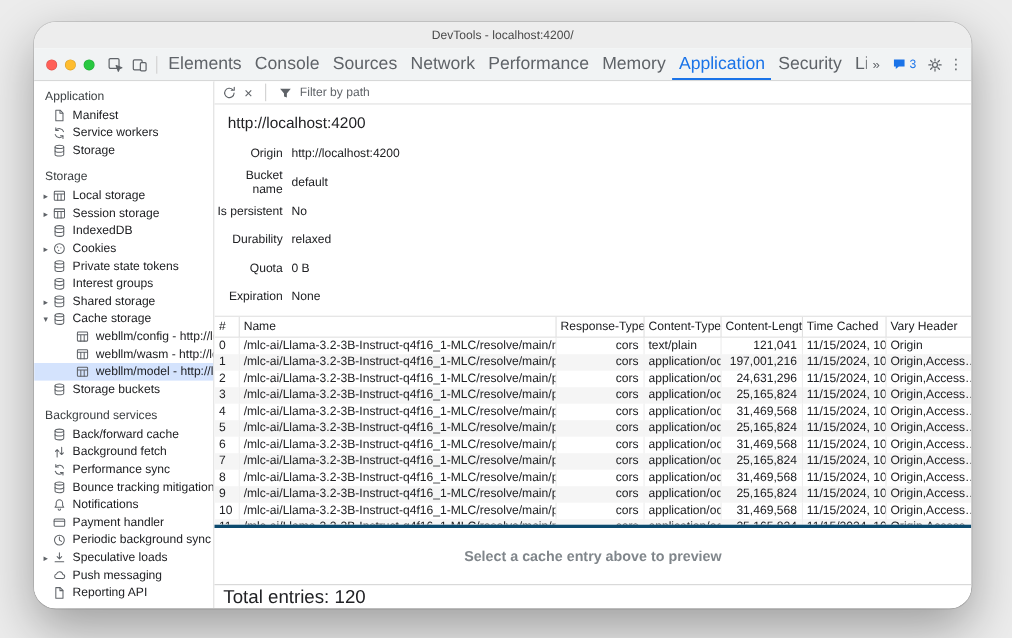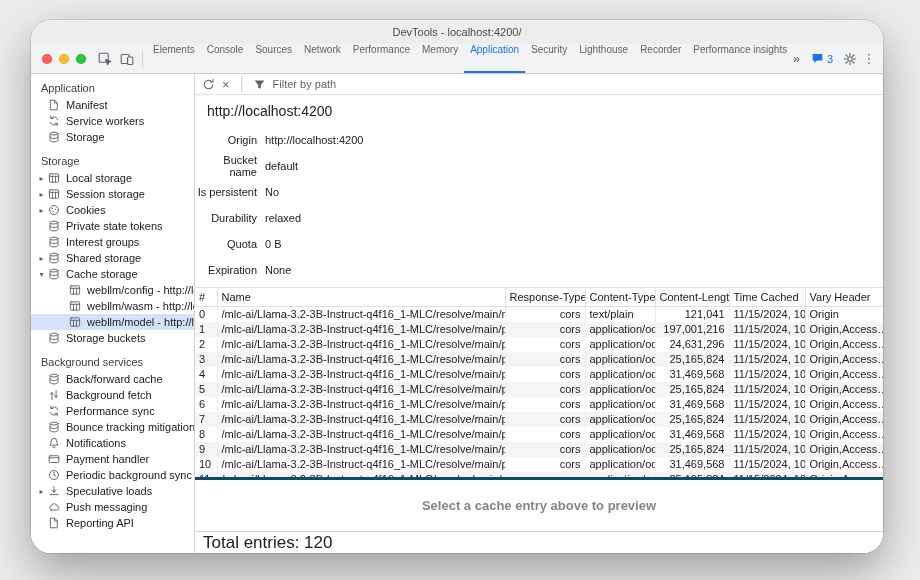--- a/index.html
+++ b/index.html
@@ -17,21 +17,21 @@
   
   .tabbar { height:30px; background:#f1f3f4; border-bottom:1px solid #ccc;
     display:flex; align-items:stretch; }
   .lights { display:flex; align-items:center; gap:7px; padding:0 8px 0 11px; }
   .dot { width:10px; height:10px; border-radius:50%; box-shadow:inset 0 0 0 .5px rgba(0,0,0,.18); }
   .dot.red{background:#ff5f57} .dot.yellow{background:#febc2e} .dot.green{background:#28c840}
   .tb-icon { width:22px; display:flex; align-items:center; justify-content:center; color:#5f6368; flex:none; }
   .tb-icon svg { width:14px; height:14px; }
   .vsep { width:1px; height:16px; background:#d0d0d0; margin:auto 4px; flex:none; }
   .tabs { display:flex; align-items:stretch; overflow:hidden; flex:0 1 auto; }
-  .tab { display:flex; gap:4px; padding:0 6px; font-size:10px; color:#5f6368;
+  .tab { display:flex; align-items:center; gap:4px; padding:0 6px; font-size:16px; color:#5f6368;
     white-space:nowrap; cursor:default; flex:none; }
   .tab.active { color:#1a73e8; font-weight:500; box-shadow:inset 0 -2px 0 #1a73e8; }
   .more-tabs { display:flex; align-items:center; padding:0 5px; color:#5f6368; font-size:12px; }
   .issues { display:flex; align-items:center; gap:3px; padding:0 6px; color:#1a73e8; font-size:11px; font-weight:500; }
   .issues svg { width:13px; height:13px; }
   .tab-spacer { margin-left:auto; }
   .kebab { font-size:13px; padding-right:6px; }
 
   
   .dt-body { height:479px; display:flex; background:#fff; }
@@ -213,20 +213,31 @@
           </div>
           <div class="sb-item">
             <span class="arrow">▸</span>
             <span class="icn">
               <svg viewBox="0 0 14 14" fill="none" stroke="currentColor" stroke-width="1.1" stroke-linecap="round" stroke-linejoin="round">
                 <rect x="1.6" y="2.2" width="10.8" height="9.6" rx="1"></rect>
                 <path d="M1.6 5h10.8M5.2 5v6.8M8.8 5v6.8"></path>
               </svg>
             </span>
             <span class="sb-label">Session storage</span>
+          </div>
+          <div class="sb-item">
+            <span class="arrow"></span>
+            <span class="icn">
+              <svg viewBox="0 0 14 14" fill="none" stroke="currentColor" stroke-width="1.1" stroke-linecap="round" stroke-linejoin="round">
+                <ellipse cx="7" cy="3" rx="4.6" ry="1.7"></ellipse>
+                <path d="M2.4 3v8c0 .9 2.1 1.7 4.6 1.7s4.6-.8 4.6-1.7V3"></path>
+                <path d="M2.4 7c0 .9 2.1 1.7 4.6 1.7S11.6 7.9 11.6 7"></path>
+              </svg>
+            </span>
+            <span class="sb-label">IndexedDB</span>
           </div>
           <div class="sb-item">
             <span class="arrow">▸</span>
             <span class="icn">
               <svg viewBox="0 0 14 14" fill="none" stroke="currentColor" stroke-width="1.1" stroke-linecap="round" stroke-linejoin="round">
                 <circle cx="7" cy="7" r="5.2"></circle>
                 <circle cx="5" cy="5.4" r=".8" fill="currentColor" stroke="none"></circle>
                 <circle cx="8.6" cy="6.2" r=".7" fill="currentColor" stroke="none"></circle>
                 <circle cx="6.2" cy="9" r=".7" fill="currentColor" stroke="none"></circle>
               </svg>

